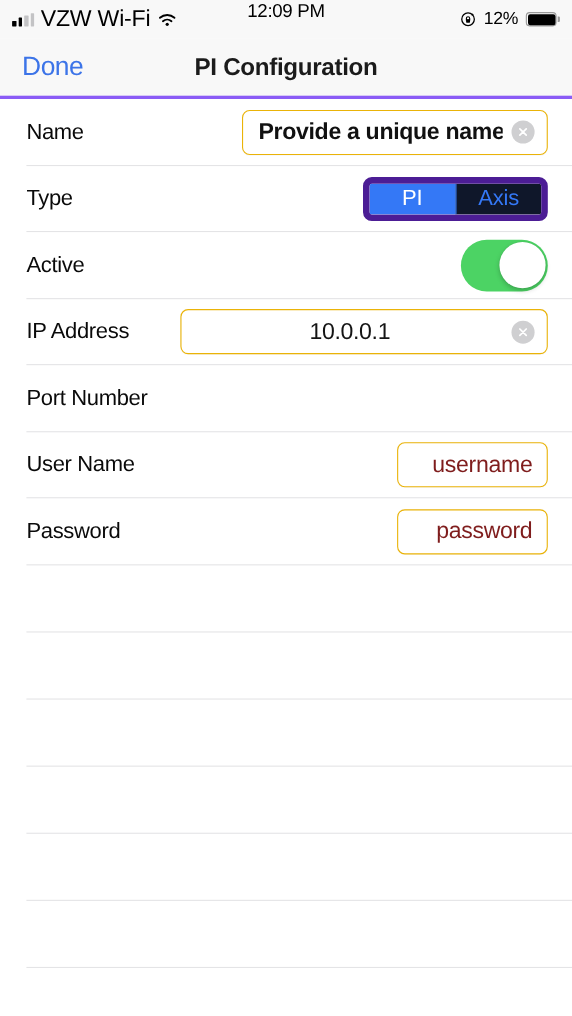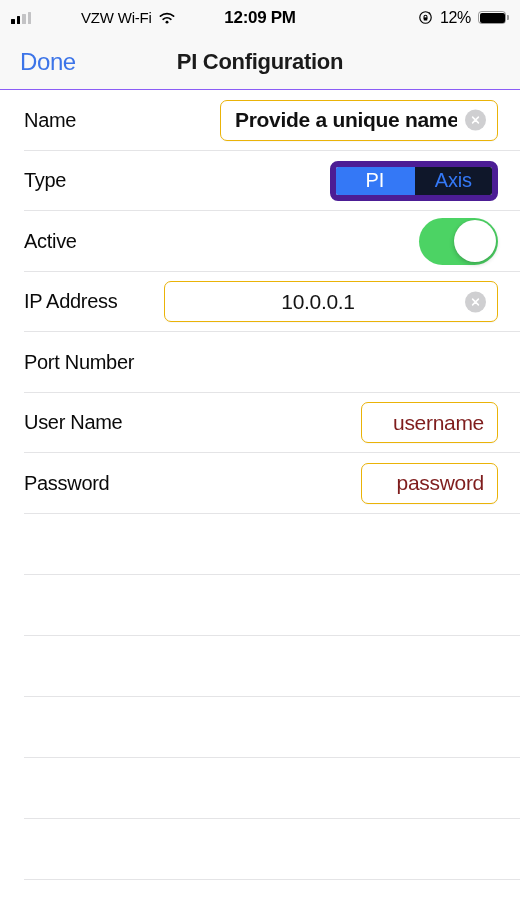--- a/index.html
+++ b/index.html
@@ -21,27 +21,27 @@
     font-size:17px; font-weight:500; color:#000;
   }
   .sb-left{ display:flex; align-items:center; gap:6px; }
   .sig{ display:flex; align-items:flex-end; gap:2px; height:12px; }
   .sig i{ display:block; width:3.5px; border-radius:0.5px; background:#c3c3c5; }
   .sig i.on{ background:#000; }
   .sig i:nth-child(1){ height:5px; }
   .sig i:nth-child(2){ height:7.5px; }
   .sig i:nth-child(3){ height:10px; }
   .sig i:nth-child(4){ height:12px; }
-  .carrier{ font-size:15px; letter-spacing:-0.2px; font-weight:500;margin-left:44px; }
+  .carrier{ font-size:21px; letter-spacing:-0.2px; font-weight:500; }
   .wifi{ width:18px; height:14px; display:block; }
   .sb-center{
     position:absolute; left:0; right:0; top:0; bottom:0;
-    display:flex; align-items:center; justify-content:center;
+    display:flex; justify-content:center;
     pointer-events:none;
-    font-size:17px; font-weight:700; letter-spacing:-0.3px;
+    font-size:17px; font-weight:400; letter-spacing:-0.3px;
   }
   .sb-right{ margin-left:auto; display:flex; align-items:center; gap:7px; position:relative; z-index:2;}
   .lockrot{ width:15px; height:15px; display:block; }
   .batt-pct{ font-size:16px; font-weight:500; letter-spacing:-0.3px; }
   .batt{ position:relative; width:28px; height:13px; }
   .batt-body{
     position:absolute; inset:0;
     border:1.3px solid rgba(0,0,0,.38);
     border-radius:3.5px;
   }
@@ -53,21 +53,21 @@
   .batt-cap{
     position:absolute; right:-3px; top:4px;
     width:2px; height:5px; border-radius:0 1px 1px 0;
     background:rgba(0,0,0,.38);
   }
 
   
   .navbar{
     height:55px; width:100%;
     background:#f8f8f8;
-    border-bottom:1px solid #8b5cf6;
+    border-bottom:3px solid #8b5cf6;
     display:flex; align-items:center;
     position:relative;
     padding:0 20px;
   }
   .nav-done{
     font-size:24px; color:#3c74e8; letter-spacing:-0.4px;
     background:none; border:none; font-family:inherit;
     cursor:pointer; padding:0;
   }
   .nav-title{

